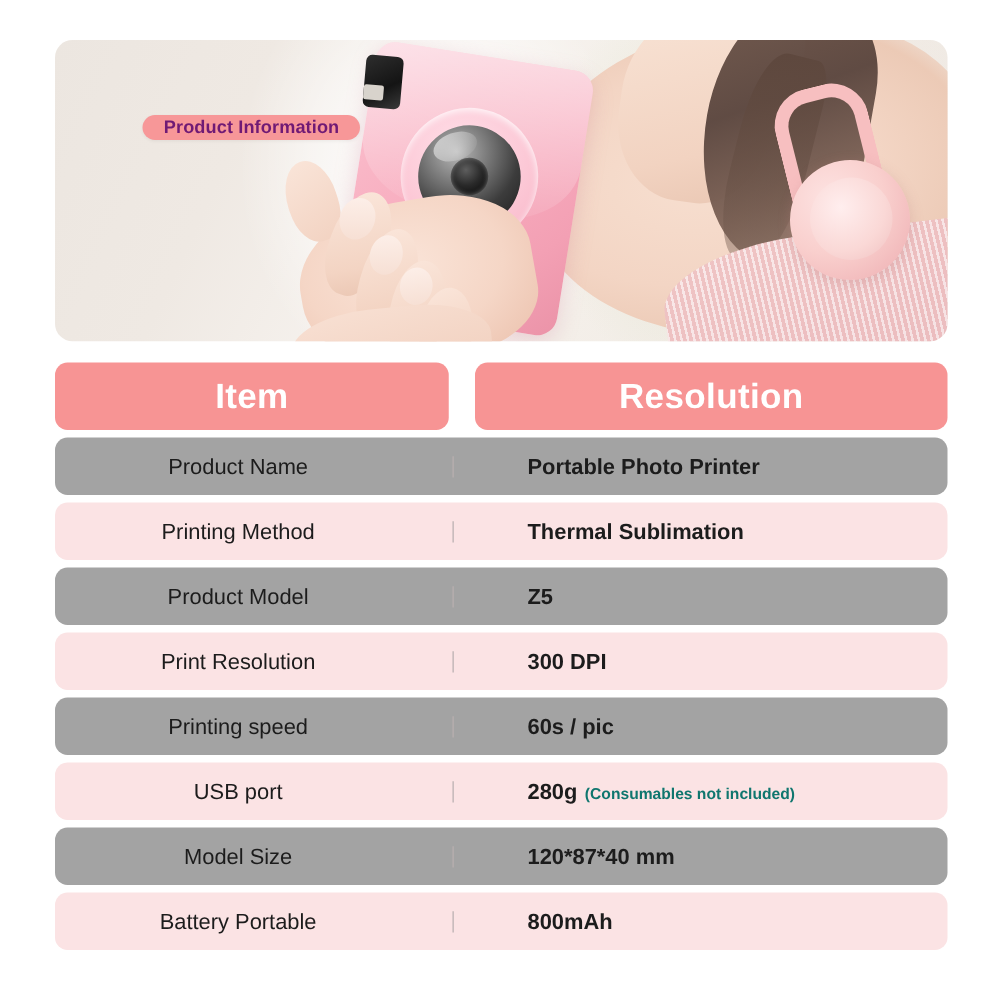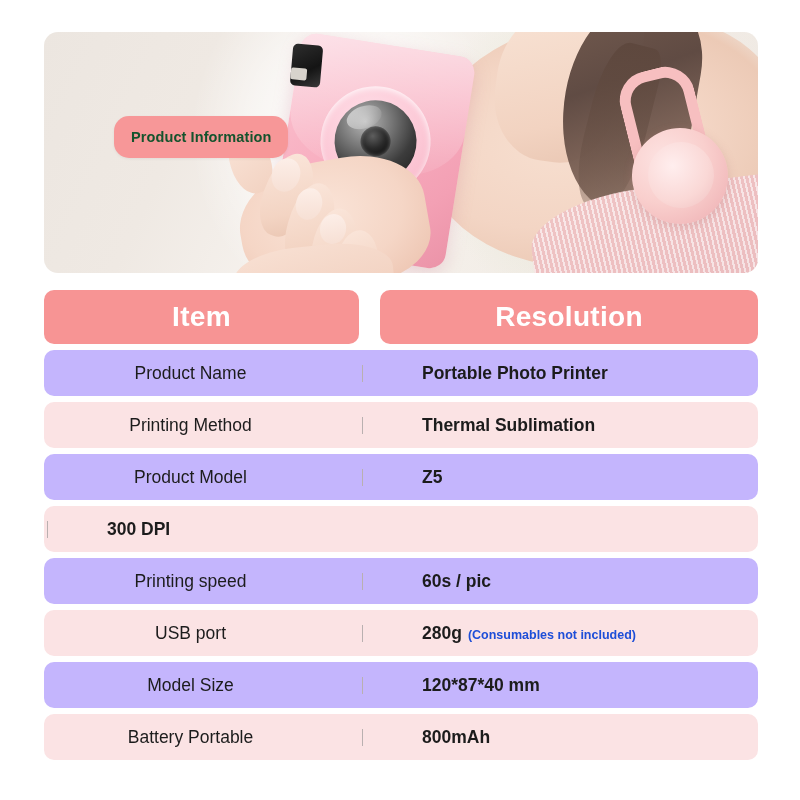--- a/index.html
+++ b/index.html
@@ -241,33 +241,32 @@
     background: linear-gradient(170deg, #f8e0d3 0%, #f0cdbb 100%);
     border-radius: 40% 40% 10% 10%;
     transform: rotate(-6deg);
   }
 
   
   .badge {
     position: absolute;
     left: 70px;
     top: 60px;
-    height: 42px;
+    height: 20px;
     padding: 0 17px;
     display: flex;
     align-items: center;
     border-radius: 15px;
     background: #f79798;
-    color: #14532d;
+    color: #701a75;
     font-size: 14.5px;
     font-weight: bold;
     letter-spacing: 0.1px;
     white-space: nowrap;
     box-shadow: 0 1px 3px rgba(0,0,0,0.06);
-    margin-top: 24px;
   }
 
   
   .spec-table {
     position: absolute;
     left: 44px;
     top: 290px;
     width: 714px;
   }
   .thead {
@@ -290,21 +289,21 @@
   .th-item { width: 315px; }
   .th-params { flex: 1; }
 
   .row {
     display: flex;
     align-items: center;
     height: 46px;
     margin-bottom: 6px;
     border-radius: 10px;
   }
-  .row.tint-a { background: #c4b5fd; }
+  .row.tint-a { background: #a3a3a3; }
   .row.tint-b { background: #fbe3e4; }
 
   .cell-label {
     width: 315px;
     text-align: center;
     font-size: 17.5px;
     color: #1c1c1c;
     padding-right: 22px;
     box-sizing: border-box;
   }
@@ -324,21 +323,21 @@
     flex: 1;
     padding-left: 56px;
     font-size: 17.5px;
     color: #1c1c1c;
     box-sizing: border-box;
     white-space: nowrap;
     font-weight: bold;
   }
   .cell-value .note {
     font-size: 12.5px;
-    color: #1d4ed8;
+    color: #0f766e;
     margin-left: 6px;
   }
 </style>
 </head>
 <body>
 
 <div class="banner">
   <div class="bg-glow-a"></div>
   <div class="bg-glow-b"></div>
   <div class="bg-glow-c"></div>
@@ -401,20 +400,21 @@
         <div class="cell-value"><span>Thermal Sublimation</span></div>
       </div>
       <div class="row tint-a">
         <div class="cell-label">Product Model</div>
         <div class="cell-sep">
           <i></i>
         </div>
         <div class="cell-value"><span>Z5</span></div>
       </div>
       <div class="row tint-b">
+        <div class="cell-label">Print Resolution</div>
         <div class="cell-sep">
           <i></i>
         </div>
         <div class="cell-value"><span>300 DPI</span></div>
       </div>
       <div class="row tint-a">
         <div class="cell-label">Printing speed</div>
         <div class="cell-sep">
           <i></i>
         </div>

